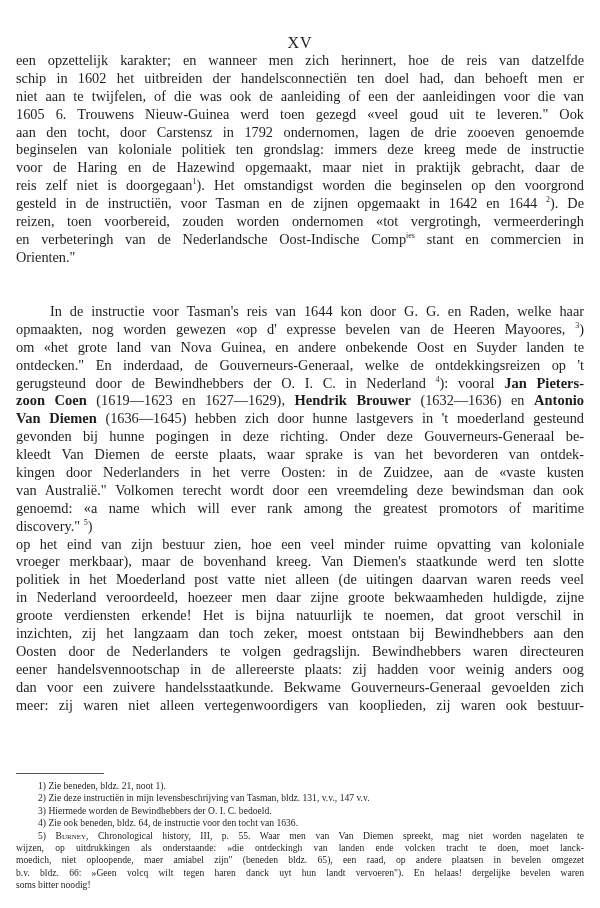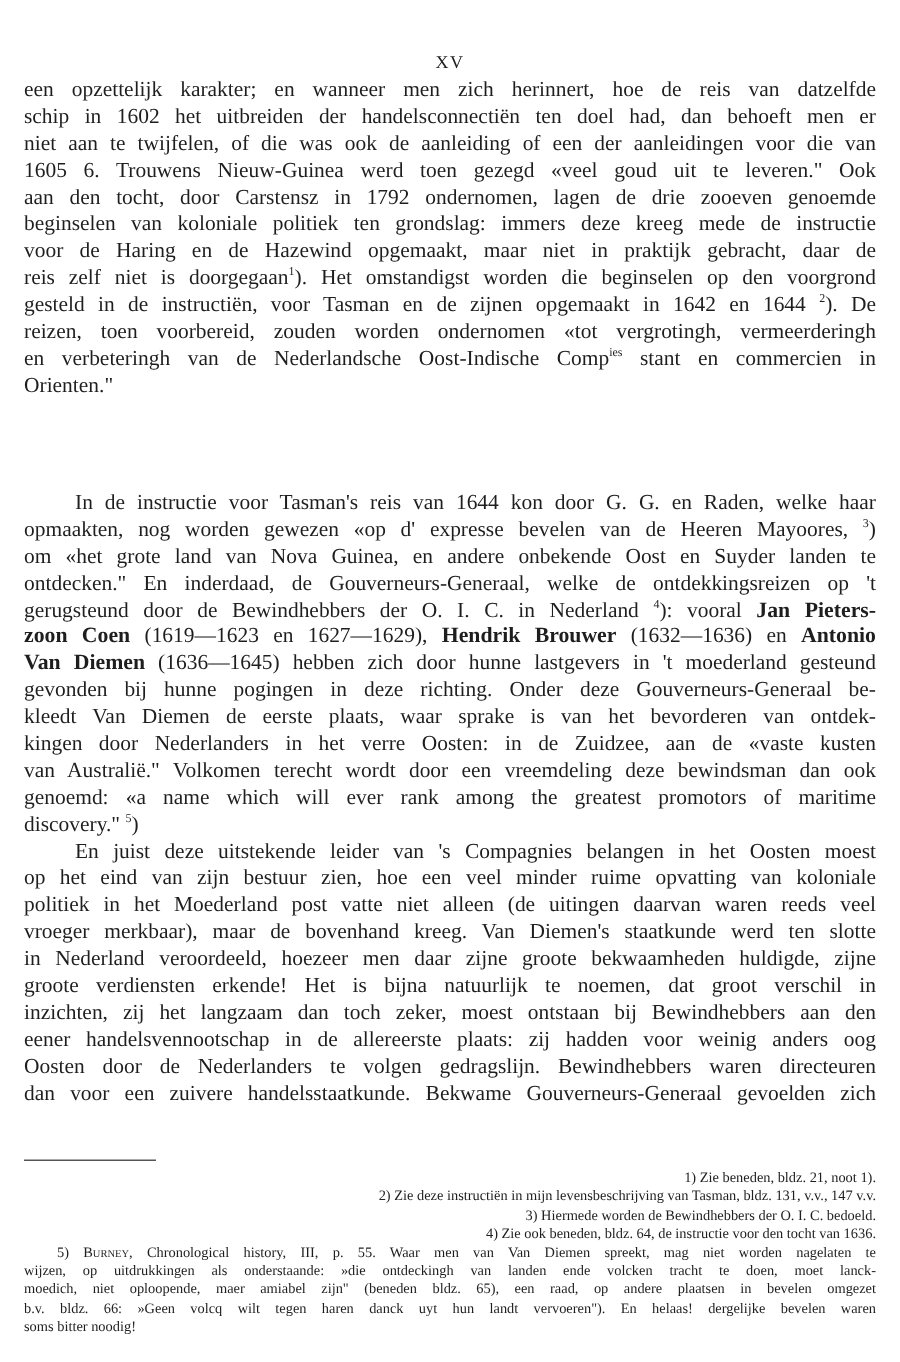--- a/index.html
+++ b/index.html
@@ -3,44 +3,44 @@
   <meta charset="utf-8">
   <style>
     html, body { margin: 0; padding: 0; background: #ffffff; }
     body {
       width: 600px; height: 908px; position: relative; overflow: hidden;
       font-family: "Liberation Serif", "DejaVu Serif", serif;
       color: #1e1e1e;
     }
     .page-number {
       position: absolute; top: 34px; left: 0; width: 600px;
-      text-align: center; font-size: 12px; letter-spacing: 1px;
+      text-align: center; font-size: 16px; letter-spacing: 1px;
     }
     .body-block {
       position: absolute; left: 16px; width: 568px;
       font-size: 14.3px; line-height: 17.9px;
       text-align: justify;
     }
     #block1 { top: 52px; }
-    #block2 { top: 303px; margin-top: 24px; }
+    #block2 { top: 303px; }
     .line { display: block; white-space: nowrap; text-align-last: justify; text-align: justify; height: 17.9px; overflow: visible; }
     .line.last { text-align-last: left; }
     .line.indent { padding-left: 34px; }
     .bold { font-family: Liberation Serif, serif; font-weight: bold; font-size: 14.5px; }
     sup { font-size: 8px; line-height: 0; vertical-align: 6px; }
     .rule {
       position: absolute; left: 16px; top: 773px; width: 88px; height: 1px;
       background: #555;
     }
     .footnotes {
       position: absolute; left: 16px; top: 780px; width: 568px;
       font-size: 9.6px; line-height: 12.4px;
     }
     .fn { display: block; white-space: nowrap; height: 12.4px; }
-    .fn.indent { padding-left: 22px; text-align: right; }
+    .fn.indent { padding-left: 22px; }
     .fn.just { text-align: justify; text-align-last: justify; }
     .smallcaps { font-variant: small-caps; margin-top: 11px; }
   </style>
 </head>
 <body>
 
 <div class="page-number">XV</div>
 
 <div class="body-block" id="block1">
   <span class="line">een opzettelijk karakter; en wanneer men zich herinnert, hoe de reis van datzelfde</span>
@@ -65,30 +65,30 @@
   <span class="line"><span>gerugsteund door de Bewindhebbers der O. I. C. in Nederland</span>&nbsp;<sup>4</sup><span>): vooral </span><span class="bold">Jan Pieters-</span></span>
   <span class="line"><span class="bold">zoon Coen</span><span> (1619—1623 en 1627—1629), </span><span class="bold">Hendrik Brouwer</span><span> (1632—1636) en </span><span class="bold">Antonio</span></span>
   <span class="line"><span class="bold">Van Diemen</span><span> (1636—1645) hebben zich door hunne lastgevers in 't moederland gesteund</span></span>
   <span class="line">gevonden bij hunne pogingen in deze richting. Onder deze Gouverneurs-Generaal be-</span>
   <span class="line">kleedt Van Diemen de eerste plaats, waar sprake is van het bevorderen van ontdek-</span>
   <span class="line">kingen door Nederlanders in het verre Oosten: in de Zuidzee, aan de «vaste kusten</span>
   <span class="line">van Australië." Volkomen terecht wordt door een vreemdeling deze bewindsman dan ook</span>
   <span class="line">genoemd: «a name which will ever rank among the greatest promotors of maritime</span>
   <span class="line last"><span>discovery."</span>&nbsp;<sup>5</sup><span>)</span></span>
 
-  <span class="line indent">En juist deze uitstekende leider van 's Compagnies belangen in het Oosten moest</span>
   <span class="line">op het eind van zijn bestuur zien, hoe een veel minder ruime opvatting van koloniale</span>
+  <span class="line">vroeger merkbaar), maar de bovenhand kreeg. Van Diemen's staatkunde werd ten slotte</span>
   <span class="line">politiek in het Moederland post vatte niet alleen (de uitingen daarvan waren reeds veel</span>
-  <span class="line">vroeger merkbaar), maar de bovenhand kreeg. Van Diemen's staatkunde werd ten slotte</span>
   <span class="line">in Nederland veroordeeld, hoezeer men daar zijne groote bekwaamheden huldigde, zijne</span>
   <span class="line">groote verdiensten erkende! Het is bijna natuurlijk te noemen, dat groot verschil in</span>
   <span class="line">inzichten, zij het langzaam dan toch zeker, moest ontstaan bij Bewindhebbers aan den</span>
+  <span class="line">Oosten door de Nederlanders te volgen gedragslijn. Bewindhebbers waren directeuren</span>
   <span class="line">eener handelsvennootschap in de allereerste plaats: zij hadden voor weinig anders oog</span>
-  <span class="line">Oosten door de Nederlanders te volgen gedragslijn. Bewindhebbers waren directeuren</span>
   <span class="line">dan voor een zuivere handelsstaatkunde. Bekwame Gouverneurs-Generaal gevoelden zich</span>
+  <span class="line">meer: zij waren niet alleen vertegenwoordigers van kooplieden, zij waren ook bestuur-</span>
 </div>
 
 <div class="rule"></div>
 
 <div class="footnotes">
   <span class="fn indent">1) Zie beneden, bldz. 21, noot 1).</span>
   <span class="fn indent">2) Zie deze instructiën in mijn levensbeschrijving van Tasman, bldz. 131, v.v., 147 v.v.</span>
   <span class="fn indent">3) Hiermede worden de Bewindhebbers der O. I. C. bedoeld.</span>
   <span class="fn indent">4) Zie ook beneden, bldz. 64, de instructie voor den tocht van 1636.</span>
   <span class="fn indent just"><span>5) </span><span class="smallcaps">Burney</span><span>, Chronological history, III, p. 55. Waar men van Van Diemen spreekt, mag niet worden nagelaten te</span></span>

